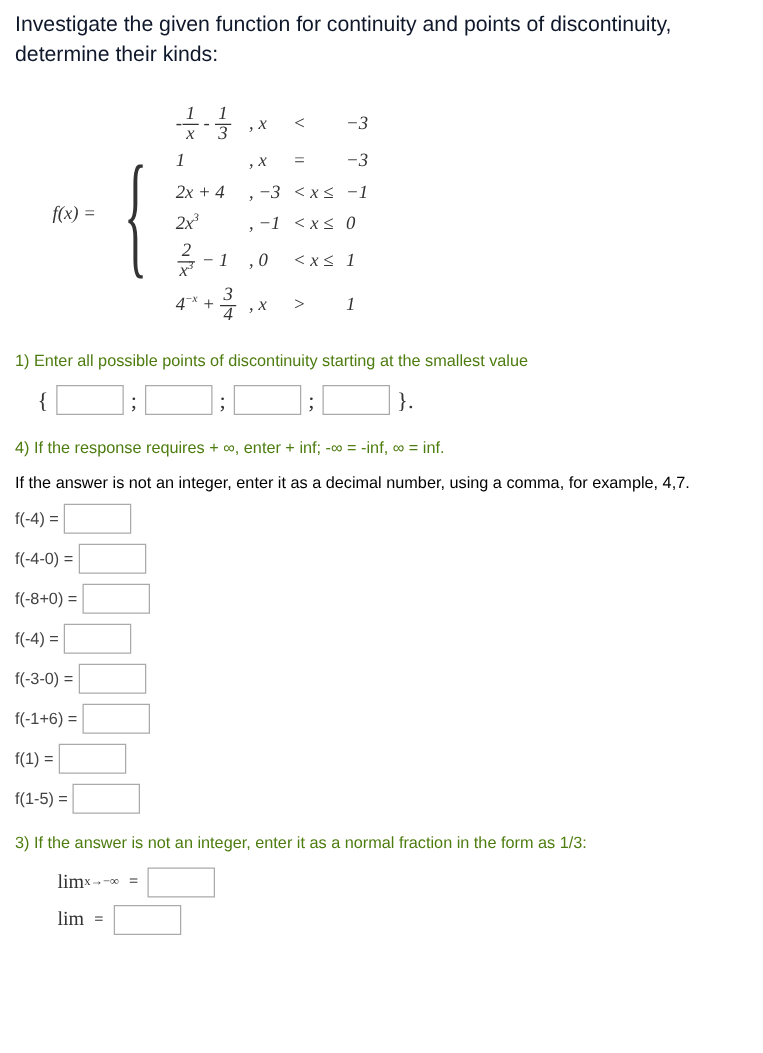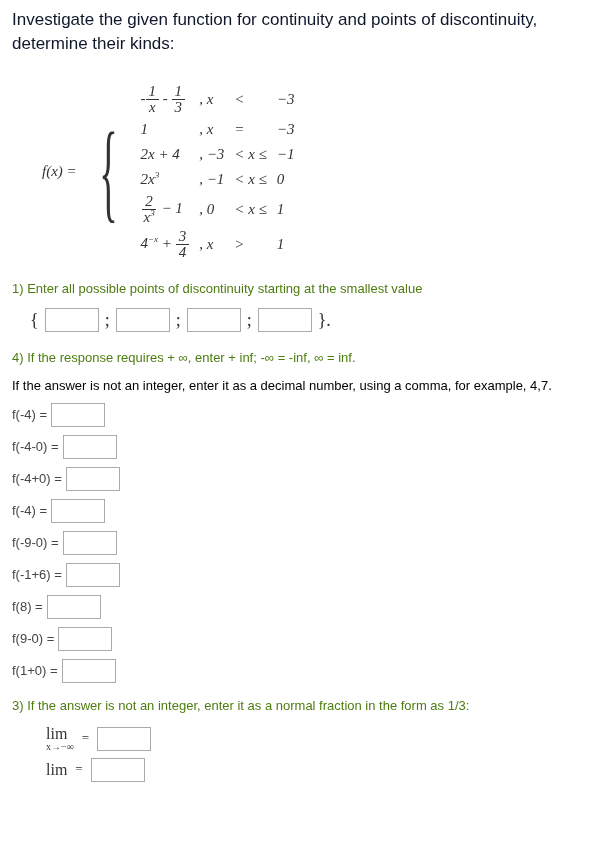--- a/index.html
+++ b/index.html
@@ -94,22 +94,21 @@
     color: #000000;
   }
   .lim-row {
     display: flex;
     align-items: center;
     margin: 6px 0 6px 34px;
     font-family: 'Times New Roman', serif;
   }
   .lim {
     display: inline-flex;
-    flex-direction: column;
-    align-items: flex-start;
+    align-items: center;
     line-height: 1;
     margin-right: 8px;
   }
   .lim .top { font-size: 16px; }
   .lim .bot { font-size: 10px; }
 </style>
 </head>
 <body>
 
 <div class="title">Investigate the given function for continuity and points of discontinuity, determine their kinds:</div>
@@ -177,45 +176,41 @@
 <div id="value-rows">
     <div class="row">
       <span class="label">f(-4) =</span>
       <input class="box" style="">
     </div>
     <div class="row">
       <span class="label">f(-4-0) =</span>
       <input class="box" style="">
     </div>
     <div class="row">
-      <span class="label">f(-4+0) =</span>
+      <span class="label">f(-8+0) =</span>
       <input class="box" style="">
     </div>
     <div class="row">
       <span class="label">f(-4) =</span>
       <input class="box" style="">
     </div>
     <div class="row">
-      <span class="label">f(-9-0) =</span>
+      <span class="label">f(-3-0) =</span>
       <input class="box" style="">
     </div>
     <div class="row">
       <span class="label">f(-1+6) =</span>
       <input class="box" style="">
     </div>
     <div class="row">
-      <span class="label">f(8) =</span>
-      <input class="box" style="">
-    </div>
-    <div class="row">
-      <span class="label">f(9-0) =</span>
-      <input class="box" style="">
-    </div>
-    <div class="row">
-      <span class="label">f(1+0) =</span>
+      <span class="label">f(1) =</span>
+      <input class="box" style="">
+    </div>
+    <div class="row">
+      <span class="label">f(1-5) =</span>
       <input class="box" style="">
     </div>
   </div>
 
 <div class="question">3)   If the answer is not an integer, enter it as a normal fraction in the form as 1/3:</div>
 
 <div class="lim-row">
   <span class="lim">
     <span class="top">lim</span>
     <span class="bot">x→−∞</span>

